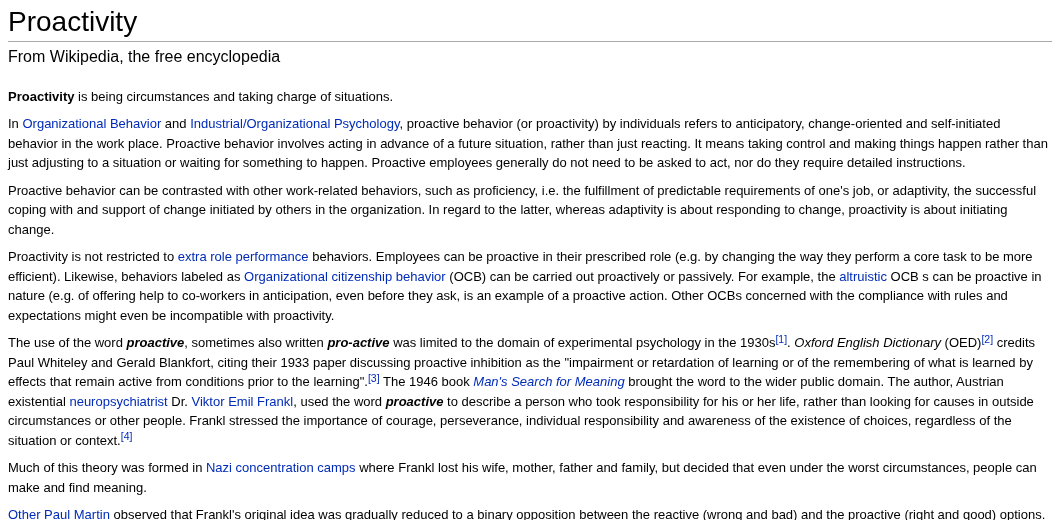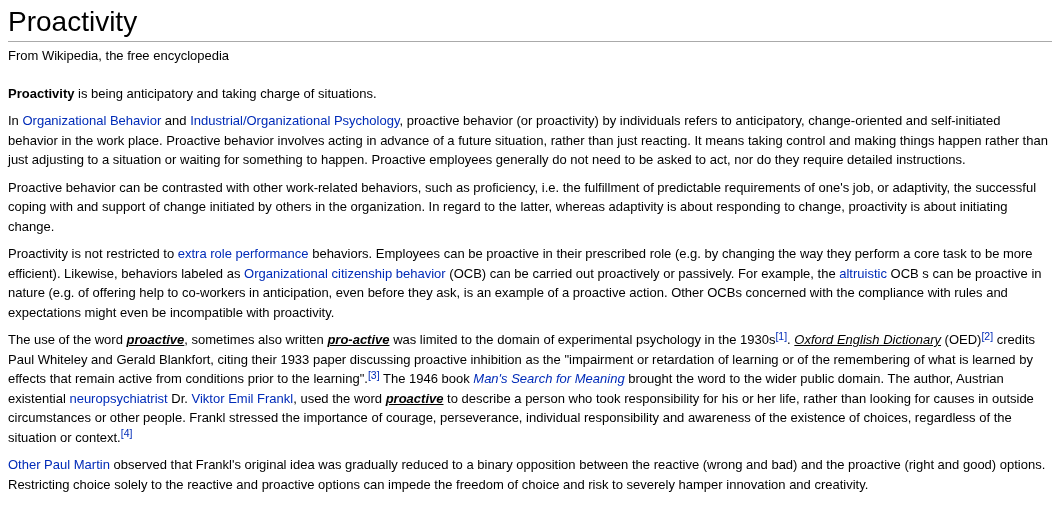--- a/index.html
+++ b/index.html
@@ -17,51 +17,52 @@
   .page{padding:0 8px;}
   h1.title{
     font-size:28px;
     font-weight:normal;
     margin:7px 0 0 0;
     padding:0 0 3px 0;
     border-bottom:1px solid var(--rule);
     line-height:1.1;
   }
   .subtitle{
-    font-size:13px;
+    font-size:16px;
     margin:6px 0 21px 0;
   }
   .article p{
     font-size:13px;
     line-height:19.5px;
     margin:0 0 8px 0;
   }
   .article a{
     color:var(--link);
     text-decoration:none;
     cursor:pointer;
   }
   .b{font-weight:bold;}
-  .i{font-style:italic;text-decoration:underline;}
+  .i{font-style:italic;}
   sup.ref{
     font-size:10.5px;
     line-height:0;
     vertical-align:baseline;
     position:relative;
     top:-4.5px;
   }
 </style>
 </head>
 <body>
 
 <div class="page">
   <h1 class="title">Proactivity</h1>
   <div class="subtitle">From Wikipedia, the free encyclopedia</div>
   <div class="article">
-      <p><span class="b">Proactivity</span><span> is being anticipatory and taking charge of situations.</span></p>
+      <p><span class="b">Proactivity</span><span> is being circumstances and taking charge of situations.</span></p>
       <p><span>In </span><a href="#">Organizational Behavior</a><span> and </span><a href="#">Industrial/Organizational Psychology</a><span>, proactive behavior (or proactivity) by individuals refers to anticipatory, change-oriented and self-initiated behavior in the work place. Proactive behavior involves acting in advance of a future situation, rather than just reacting. It means taking control and making things happen rather than just adjusting to a situation or waiting for something to happen. Proactive employees generally do not need to be asked to act, nor do they require detailed instructions.</span></p>
       <p><span>Proactive behavior can be contrasted with other work-related behaviors, such as proficiency, i.e. the fulfillment of predictable requirements of one's job, or adaptivity, the successful coping with and support of change initiated by others in the organization. In regard to the latter, whereas adaptivity is about responding to change, proactivity is about initiating change.</span></p>
       <p><span>Proactivity is not restricted to </span><a href="#">extra role performance</a><span> behaviors. Employees can be proactive in their prescribed role (e.g. by changing the way they perform a core task to be more efficient). Likewise, behaviors labeled as </span><a href="#">Organizational citizenship behavior</a><span> (OCB) can be carried out proactively or passively. For example, the </span><a href="#">altruistic</a><span> OCB s can be proactive in nature (e.g. of offering help to co-workers in anticipation, even before they ask, is an example of a proactive action. Other OCBs concerned with the compliance with rules and expectations might even be incompatible with proactivity.</span></p>
       <p><span>The use of the word </span><span class="b i">proactive</span><span>, sometimes also written </span><span class="b i">pro-active</span><span> was limited to the domain of experimental psychology in the 1930s</span><sup class="ref"><a href="#">[1]</a></sup><span>. </span><span class="i">Oxford English Dictionary</span><span> (OED)</span><sup class="ref"><a href="#">[2]</a></sup><span> credits Paul Whiteley and Gerald Blankfort, citing their 1933 paper discussing proactive inhibition as the "impairment or retardation of learning or of the remembering of what is learned by effects that remain active from conditions prior to the learning".</span><sup class="ref"><a href="#">[3]</a></sup><span> The 1946 book </span><a href="#" class="i">Man's Search for Meaning</a><span> brought the word to the wider public domain. The author, Austrian existential </span><a href="#">neuropsychiatrist</a><span> Dr. </span><a href="#">Viktor Emil Frankl</a><span>, used the word </span><span class="b i">proactive</span><span> to describe a person who took responsibility for his or her life, rather than looking for causes in outside circumstances or other people. Frankl stressed the importance of courage, perseverance, individual responsibility and awareness of the existence of choices, regardless of the situation or context.</span><sup class="ref"><a href="#">[4]</a></sup></p>
+      <p><span>Much of this theory was formed in </span><a href="#">Nazi concentration camps</a><span> where Frankl lost his wife, mother, father and family, but decided that even under the worst circumstances, people can make and find meaning.</span></p>
       <p><a href="#">Other Paul Martin</a><span> observed that Frankl's original idea was gradually reduced to a binary opposition between the reactive (wrong and bad) and the proactive (right and good) options. Restricting choice solely to the reactive and proactive options can impede the freedom of choice and risk to severely hamper innovation and creativity.</span></p>
     </div>
 
 </div>
 
 </body></html>

